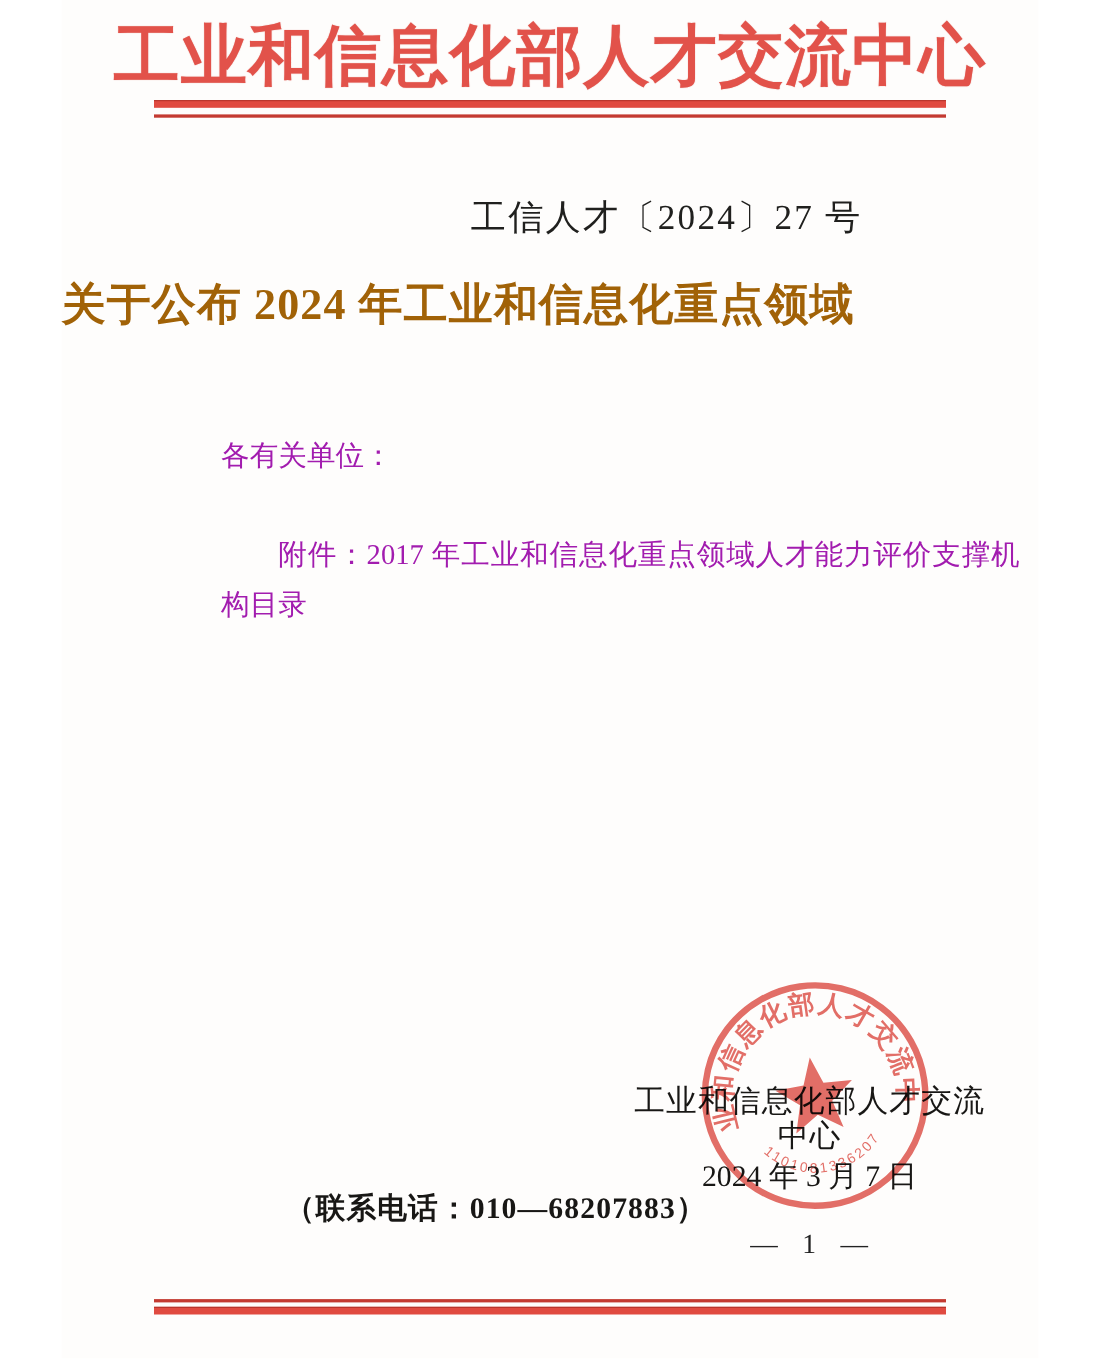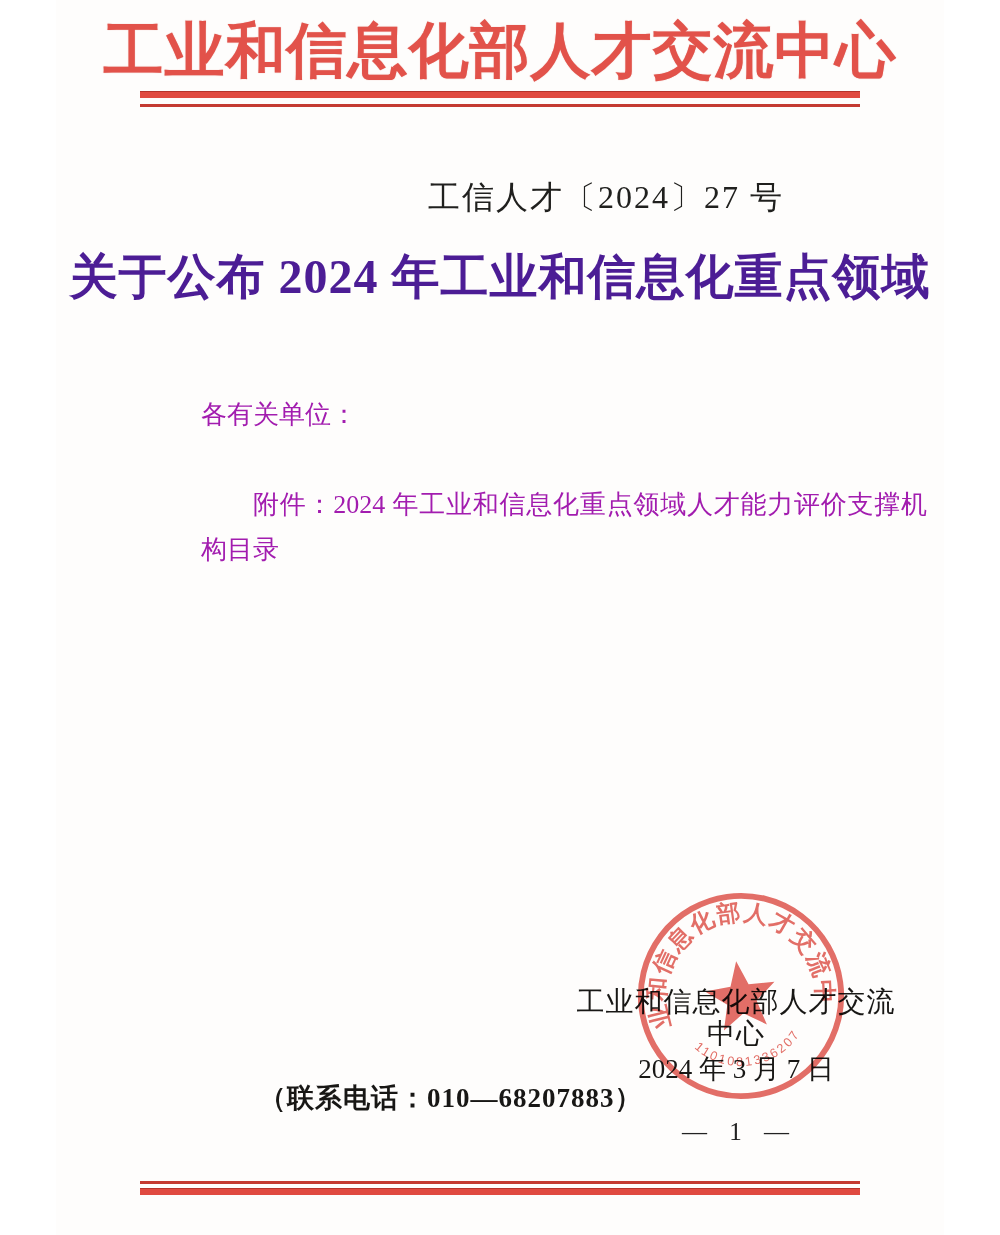--- a/index.html
+++ b/index.html
@@ -30,23 +30,22 @@
   .rule-bot-thick   { top:1188px; height:7px; background:#e04a40; border-top:1px solid #b5332b; }
 
   .doc-number {
     position:absolute; top:176px; right:160px;
     font-size:32px; color:#20201e; letter-spacing:2px;
   }
 
   
   .doc-title {
     position:absolute; top:252px; left:0; right:0;
-    text-align:center;
-    font-weight:bold; color:#4c1d95;
-    font-size:48px; line-height:49px;
+    font-weight:bold; color:#a16207;
+    font-size:40px; line-height:49px;
     letter-spacing:1px;
   }
 
   
   .body-block {
     position:absolute; top:392px; left:145px; width:726px;
     font-size:26px; line-height:45px;
     color:#a21caf;
     text-align:justify;
     text-justify:inter-ideograph;
@@ -97,21 +96,21 @@
   <div class="rule rule-top-thin"></div>
 
   <div class="doc-number">工信人才〔2024〕27 号</div>
 
   <div class="doc-title">
     <div>关于公布 2024 年工业和信息化重点领域</div>
   </div>
 
   <div class="body-block">
     <p class="salutation">各有关单位：</p>
-    <p class="para attachment">附件：2024 年工业和信息化重点领域人才能力评价支撑机构目录</p>
+    <p class="para attachment">附件：2017 年工业和信息化重点领域人才能力评价支撑机构目录</p>
   </div>
 
   <div class="sig-block">
     <div class="sig-org">工业和信息化部人才交流中心</div>
     <div class="sig-date">2024 年 3 月 7 日</div>
   </div>
 
   <div class="contact">（联系电话：010—68207883）</div>
 
   <div class="page-number">— 1 —</div>

